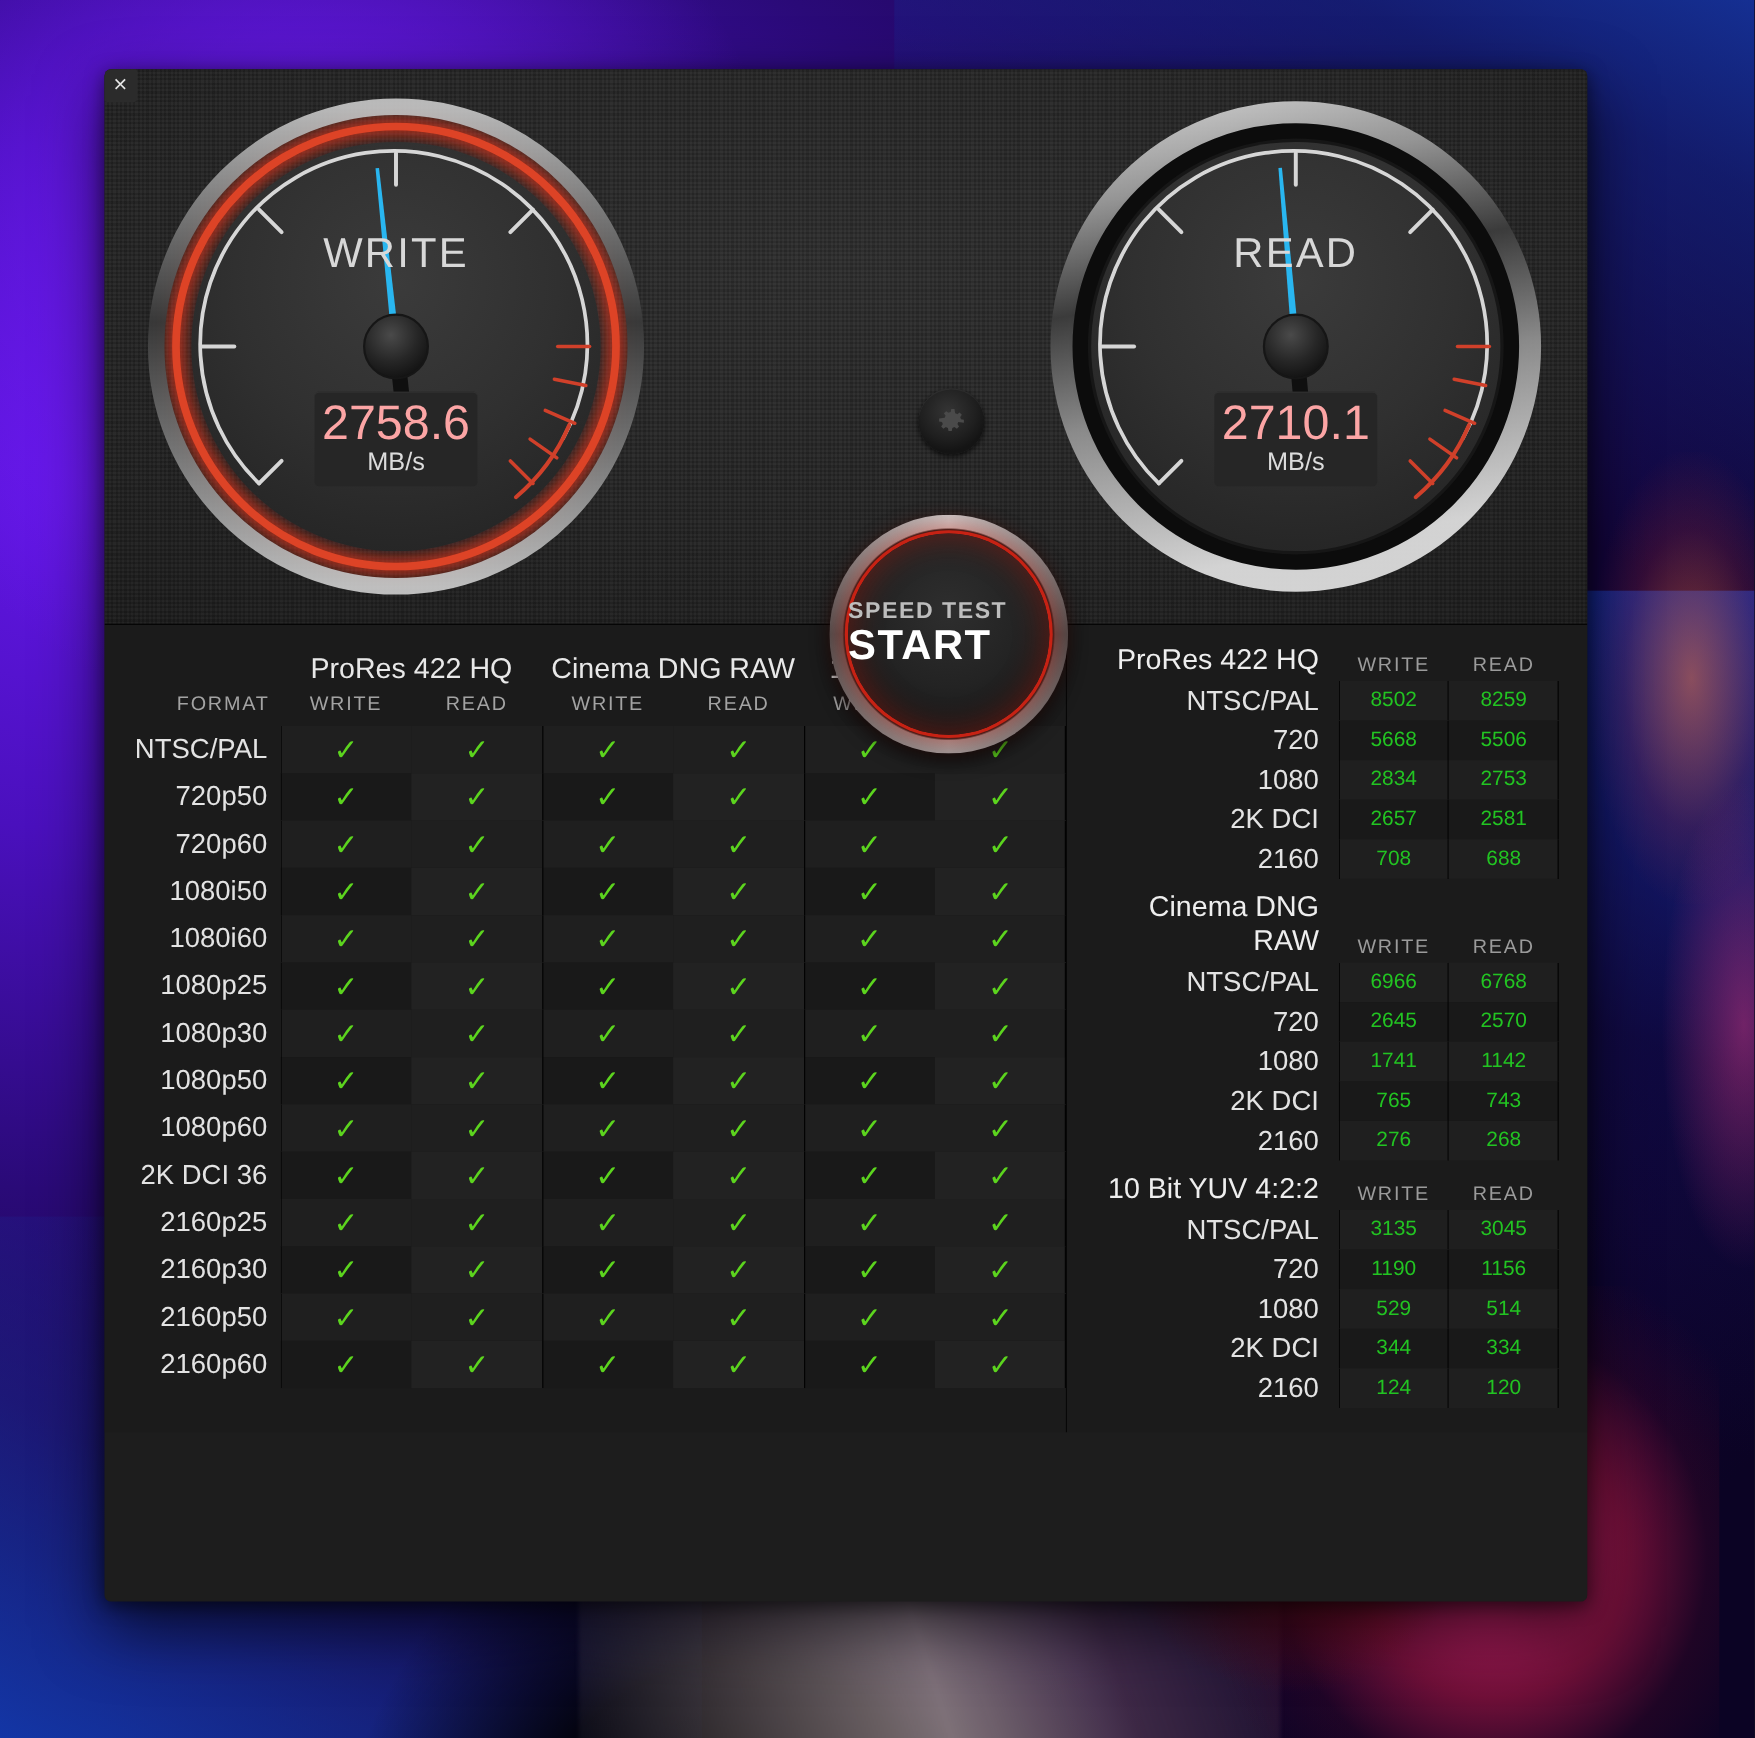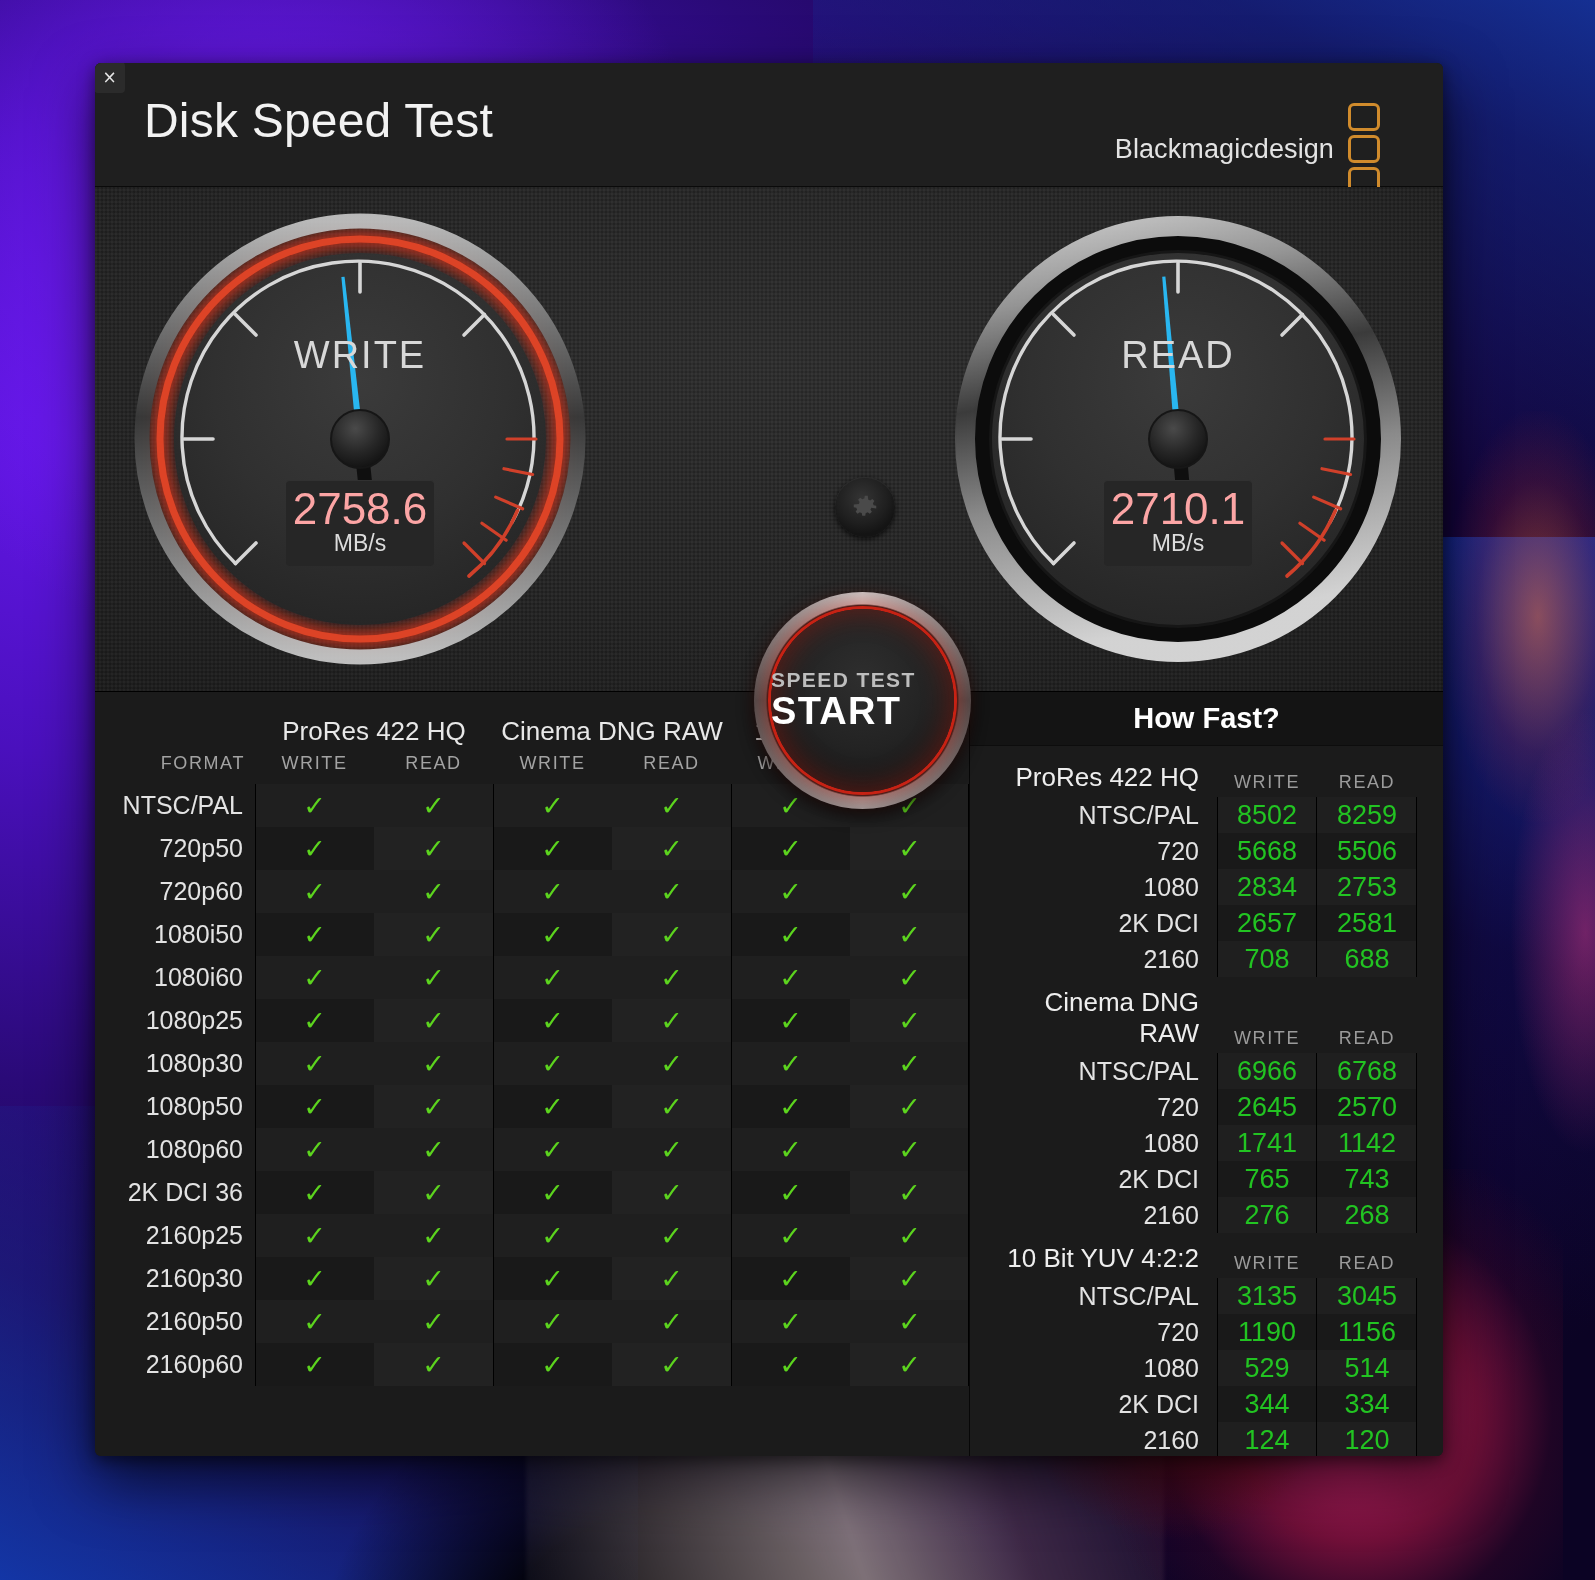--- a/index.html
+++ b/index.html
@@ -131,21 +131,21 @@
   #hf{padding:16px 26px 12px 16px;}
   .hf-sec{margin-bottom:10px;}
   .hf-head{display:grid;grid-template-columns:1fr 100px 100px;align-items:end;
      column-gap:0;padding-bottom:4px;}
   .hf-title{font-size:26px;color:#eee;text-align:right;padding-right:18px;}
   .hf-col{font-size:18px;color:#9b9b9b;letter-spacing:1.6px;text-align:center;}
   .hf-row{display:grid;grid-template-columns:1fr 100px 100px;}
   .hf-label{font-size:25px;color:#e3e3e3;text-align:right;padding-right:18px;
      height:36px;display:flex;align-items:center;justify-content:flex-end;}
   .hf-val{height:36px;display:flex;align-items:center;justify-content:center;
-     font-size:27px;color:#22c422;}
+     font-size:19px;color:#22c422;}
   .hf-val.odd{background:#1f1f1f;}
   .hf-val.even{background:#191919;}
 </style>
 </head>
 <body>
 
 <div id="wallpaper">
   <div class="wp wp-a"></div>
   <div class="wp wp-b"></div>
   <div class="wp wp-c"></div>
@@ -157,31 +157,20 @@
   <div class="wp wp-i"></div>
   <div class="wp wp-j"></div>
   <div class="wp wp-k"></div>
   <div class="wp wp-l"></div>
 </div>
 
 <div id="window">
 
   <div id="close-btn">×</div>
 
-  <div id="titlebar">
-    <div id="app-title">Disk Speed Test</div>
-    <div id="brand">
-      <div id="brand-text">Blackmagicdesign</div>
-      <div id="brand-mark">
-        <i></i>
-          <i></i>
-          <i></i>
-      </div>
-    </div>
-  </div>
 
   <div id="gauges">
 
     <div class="gauge" id="gauge-write">
       <svg viewBox="0 0 470 470">
         <defs>
           <linearGradient id="chromeW" x1="0" y1="0" x2="0" y2="1">
             <stop offset="0%" stop-color="#c9c9c9"></stop>
               <stop offset="18%" stop-color="#8d8d8d"></stop>
             <stop offset="45%" stop-color="#3a3a3a"></stop>
@@ -428,21 +417,20 @@
             <div class="cell shade">✓</div>
             <div class="cell even sep-l">✓</div>
             <div class="cell shade">✓</div>
             <div class="cell even sep-l">✓</div>
             <div class="cell shade sep-r">✓</div>
           </div>
       </div>
     </div>
 
     <div id="right-panel">
-      <div class="panel-head">How Fast?</div>
       <div id="hf">
           <div class="hf-sec">
             <div class="hf-head">
               <div class="hf-title">ProRes 422 HQ</div>
               <div class="hf-col">WRITE</div>
               <div class="hf-col">READ</div>
             </div>
             <div class="hf-row">
               <div class="hf-label">NTSC/PAL</div>
               <div class="hf-val odd sep-both">8502</div>

